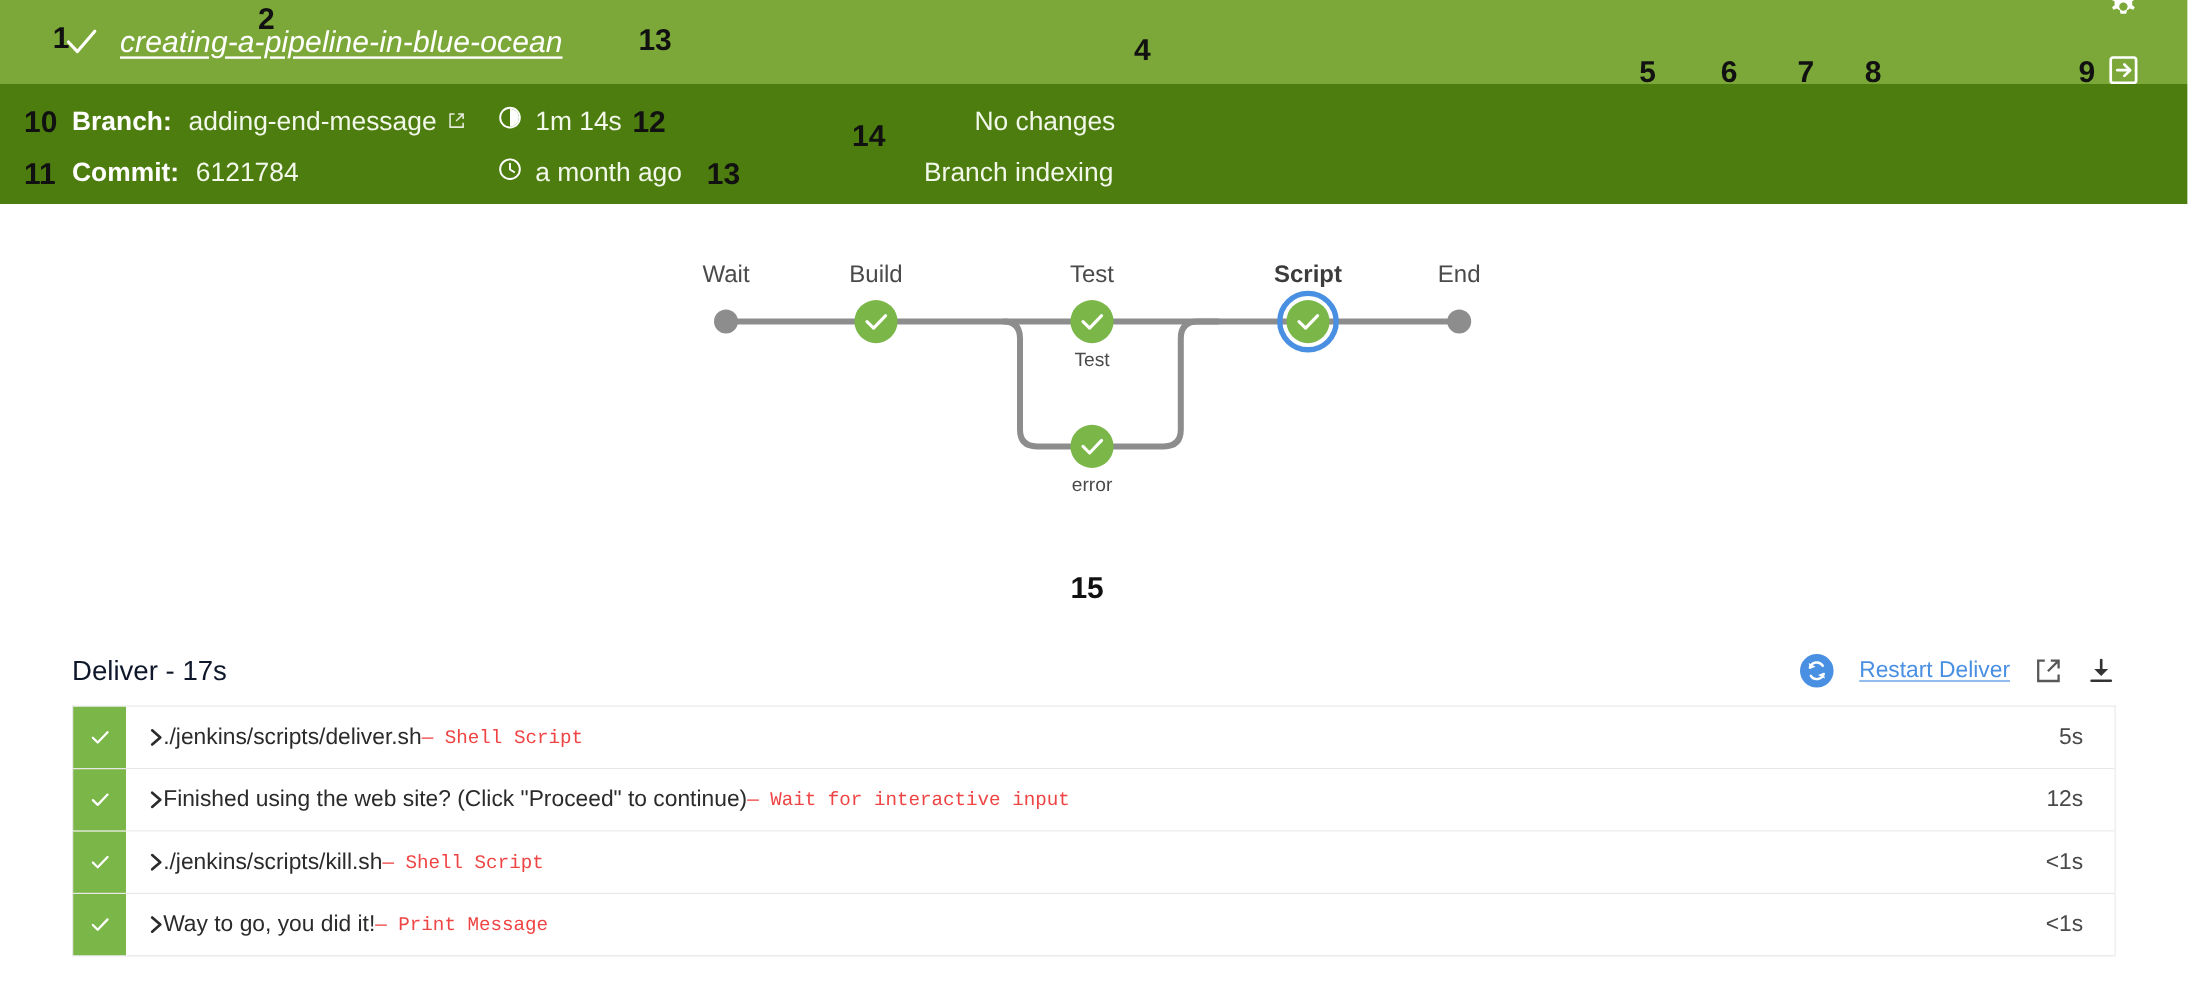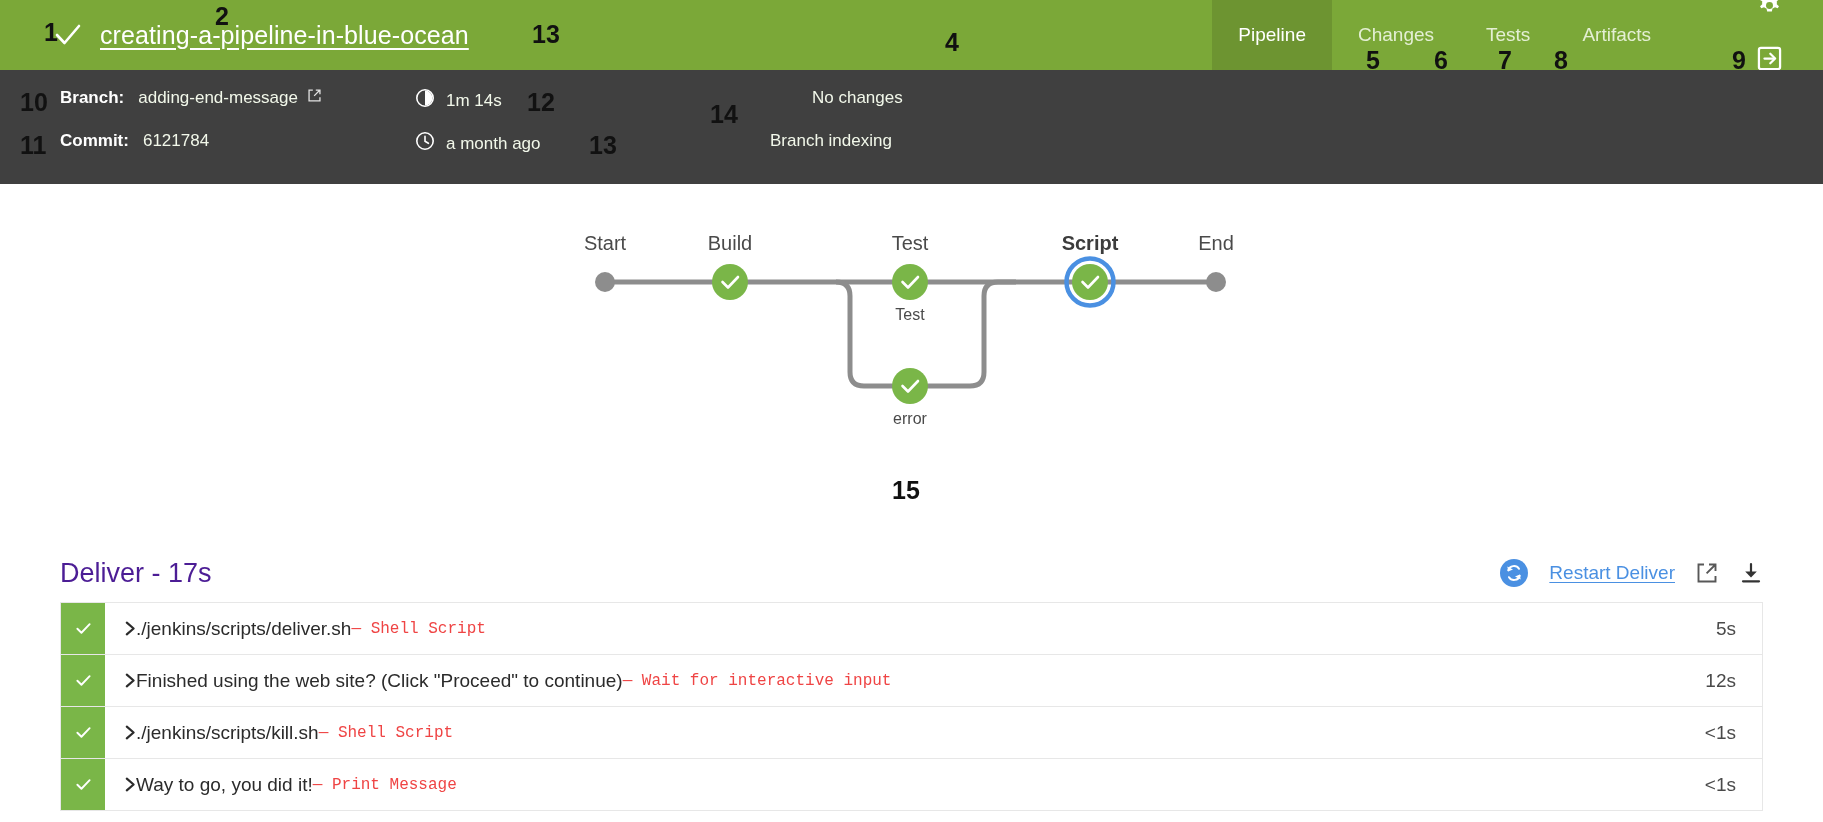--- a/index.html
+++ b/index.html
@@ -17,20 +17,21 @@
     position: relative;
     height: 70px;
     background: #7ba838;
     display: flex;
     align-items: center;
   }
   .run-status-wrap {
     display: flex; align-items: center;
     padding-left: 54px;
     gap: 18px;
+    font-style: italic;
   }
   .run-check { width: 28px; height: 28px; display:block; }
   .run-title {
     color: #ffffff;
     font-size: 25px;
     text-decoration: underline;
     text-underline-offset: 4px;
     letter-spacing: .1px;
     white-space: nowrap;
   }
@@ -57,25 +58,25 @@
     font-size: 17px;
     padding: 7px 16px;
     background: transparent;
     line-height: 1;
     white-space: nowrap;
   }
   .close-wrap { margin-left: 30px; margin-right: 34px; }
 
   
   .meta-bar {
-    background: #404040;
-    height: 114px;
+    background: #4d7c0f;
+    height: 100px;
     position: relative;
     color: #ffffff;
-    font-size: 17px;
+    font-size: 22px;
   }
   .meta-row { position: absolute; display: flex; align-items: center; }
   .meta-label { font-weight: bold; color: #ffffff; }
   .meta-value { color: #f2f8ea; }
   .ext-ico { width: 15px; height: 15px; margin-left: 9px; opacity: .85; }
   .meta-ico { width: 20px; height: 20px; margin-right: 11px; }
 
   
   .graph-area { position: relative; height: 360px; background:#fff; }
   .graph-svg { position: absolute; left: 0; top: 0; }
@@ -95,21 +96,21 @@
     white-space: nowrap;
   }
 
   
   .result-head {
     position: relative;
     height: 58px;
     margin: 0 60px 0 60px;
     display: flex; align-items: center;
   }
-  .result-title { font-size: 27px; color: #4c1d95; text-align: right; }
+  .result-title { font-size: 23px; color: #0f172a; text-align: right; }
   .result-actions { margin-left: auto; display: flex; align-items: center; gap: 20px; }
   .restart-circle { width: 30px; height: 30px; display:block; }
   .restart-link {
     color: #4a90e2; font-size: 19px; text-decoration: underline;
     text-underline-offset: 3px; white-space: nowrap;
   }
   .act-ico { width: 24px; height: 24px; display: block; }
 
   
   .steps {
@@ -168,26 +169,20 @@
       <span>
         <svg class="run-check" viewBox="0 0 28 28" aria-hidden="true">
           <path d="M3 14 L10.5 22 L25 5" fill="none" stroke="#ffffff" stroke-width="2.6" stroke-linecap="round" stroke-linejoin="round"></path>
         </svg>
       </span>
       <a class="run-title" href="#">creating-a-pipeline-in-blue-ocean</a>
     </div>
 
     <div class="header-spacer"></div>
 
-    <div class="tabs">
-      <div class="tab active">Pipeline</div>
-      <div class="tab">Changes</div>
-      <div class="tab">Tests</div>
-      <div class="tab">Artifacts</div>
-    </div>
 
     <div class="header-icons">
       <span>
         <svg class="hicon" viewBox="0 0 24 24" aria-hidden="true">
           <path d="M12 4.2 A7.8 7.8 0 1 0 19.2 9.4" fill="none" stroke="#ffffff" stroke-width="2.1" stroke-linecap="round"></path>
           <path d="M12 0.6 L12 7.6 L6.3 4.1 Z" fill="#ffffff"></path>
         </svg>
       </span>
       <span>
         <svg class="hicon" viewBox="0 0 24 24" aria-hidden="true">
@@ -293,21 +288,21 @@
         <path d="M902.5 202 L908 207.5 L918 197" fill="none" stroke="#ffffff" stroke-width="2.6" stroke-linecap="round" stroke-linejoin="round"></path>
       </g>
 
       <g>
         <circle cx="1090" cy="98" r="23.5" fill="none" stroke="#4a90e2" stroke-width="4.5"></circle>
         <circle cx="1090" cy="98" r="18" fill="#7ab648"></circle>
         <path d="M1082.5 98 L1088 103.5 L1098 93" fill="none" stroke="#ffffff" stroke-width="2.6" stroke-linecap="round" stroke-linejoin="round"></path>
       </g>
     </svg>
 
-    <span class="stage-label" style="left:605px; top:48px;">Start</span>
+    <span class="stage-label" style="left:605px; top:48px;">Wait</span>
     <span class="stage-label" style="left:730px; top:48px;">Build</span>
     <span class="stage-label" style="left:910px; top:48px;">Test</span>
     <span class="stage-label bold" style="left:1090px; top:48px;">Script</span>
     <span class="stage-label" style="left:1216px; top:48px;">End</span>
 
     <span class="sub-label" style="left:910px; top:122px;">Test</span>
     <span class="sub-label" style="left:910px; top:226px;">error</span>
   </div>
 
   <div class="result-head">

